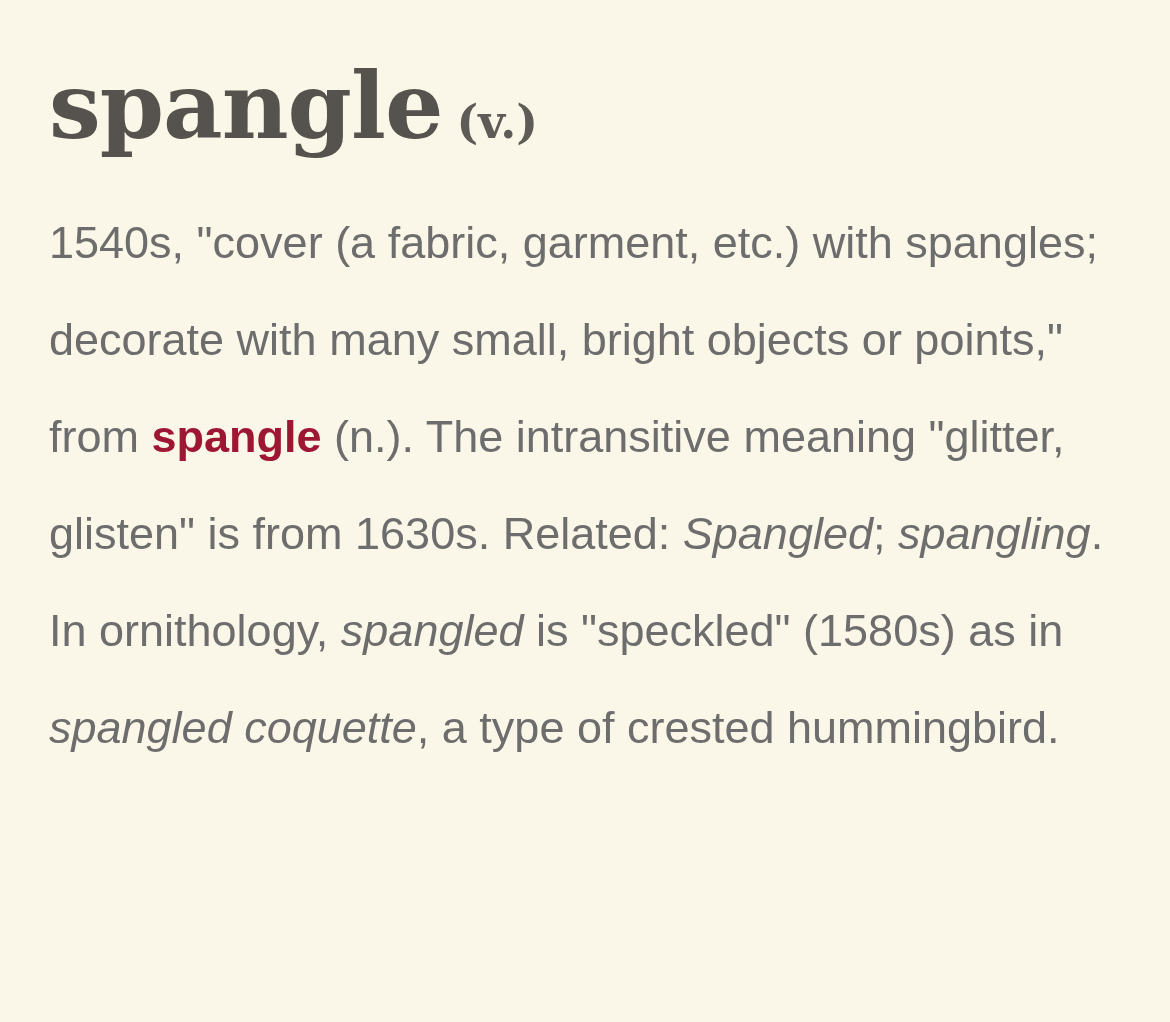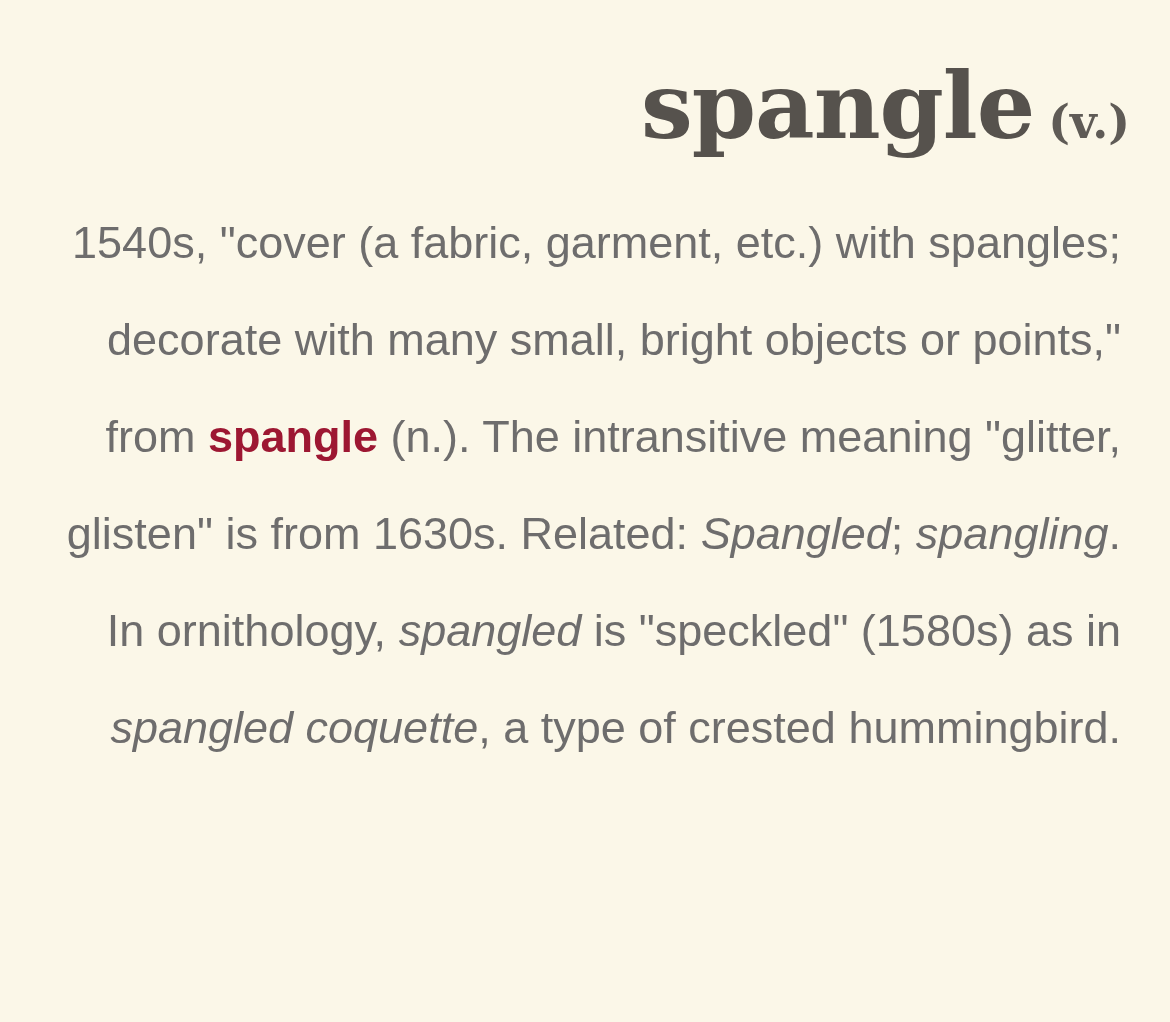--- a/index.html
+++ b/index.html
@@ -10,21 +10,20 @@
     overflow: hidden;
   }
 
   body {
     background: #fbf7e8;
     font-family: "Liberation Sans", sans-serif;
   }
 
   .entry {
     padding: 38px 40px 0 49px;
-    text-align: right;
   }
 
   .headline {
     margin-top: 22px;
     color: #56524d;
     font-family: "DejaVu Serif", "Liberation Serif", serif;
     font-weight: 700;
     line-height: 1.0;
     white-space: nowrap;
   }

